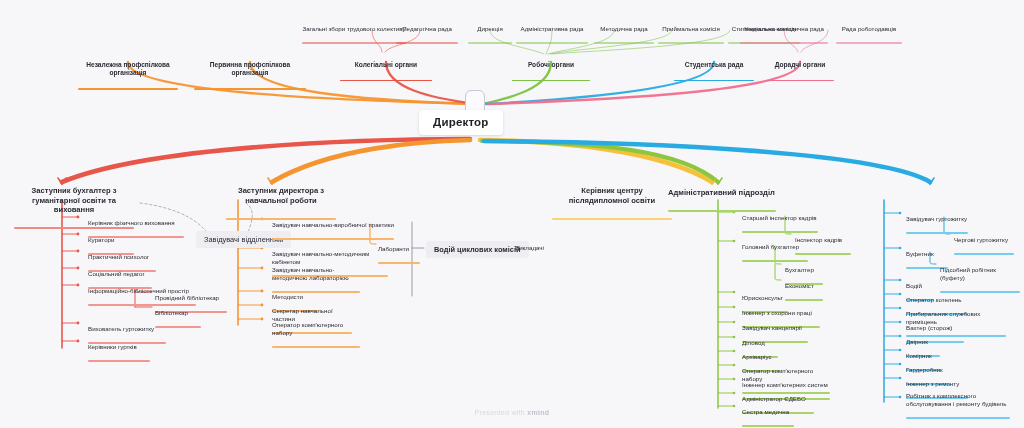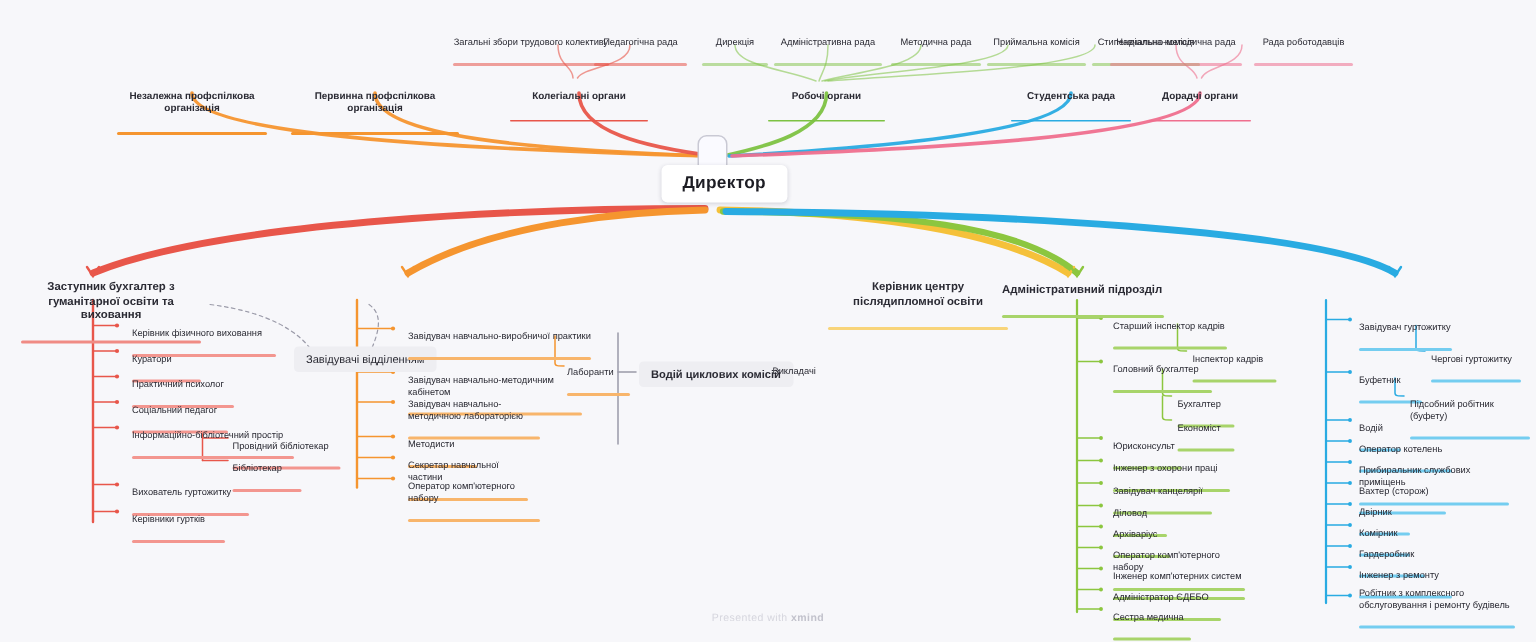--- a/index.html
+++ b/index.html
@@ -261,21 +261,21 @@
   <div class="node lvl2" style="left:674px;top:53px;width:80px;">
     <span class="txt">Студентська рада</span>
     <span class="ul" style="background:#29abe2;"></span>
   </div>
   <div class="node lvl2" style="left:766px;top:53px;width:68px;">
     <span class="txt">Дорадчі органи</span>
     <span class="ul" style="background:#ef6f8e;"></span>
   </div>
 
   <div class="rootbox" style="left:465px;top:90px;"></div>
-  <div class="root" style="left:441px;top:110px;">Директор</div>
+  <div class="root" style="left:419px;top:110px;">Директор</div>
 
   <div class="node lvl1" style="left:14px;top:177px;width:120px;">
     <span class="txt">Заступник бухгалтер з гуманітарної освіти та виховання</span>
     <span class="ul" style="background:#f08b84;height:2px;margin-top:3px;"></span>
   </div>
 
   <div class="pill" style="left:196px;top:231px;">Завідувачі відділенням</div>
 
   <div class="node item" style="left:88px;top:211px;width:96px;">
     <span class="txt">Керівник фізичного виховання</span>
@@ -307,20 +307,24 @@
   </div>
   <div class="node item" style="left:88px;top:317px;width:78px;">
     <span class="txt">Вихователь гуртожитку</span>
     <span class="ul" style="background:#f3968f;"></span>
   </div>
   <div class="node item" style="left:88px;top:335px;width:62px;">
     <span class="txt">Керівники гуртків</span>
     <span class="ul" style="background:#f3968f;"></span>
   </div>
 
+  <div class="node lvl1" style="left:226px;top:177px;width:110px;">
+    <span class="txt">Заступник директора з навчальної роботи</span>
+    <span class="ul" style="background:#f8b56b;height:2px;margin-top:3px;"></span>
+  </div>
 
   <div class="node item" style="left:272px;top:213px;width:122px;">
     <span class="txt">Завідувач навчально-виробничої практики</span>
     <span class="ul" style="background:#f8b56b;"></span>
   </div>
   <div class="node sub" style="left:378px;top:237px;width:42px;">
     <span class="txt">Лаборанти</span>
     <span class="ul" style="background:#f8b56b;"></span>
   </div>
   <div class="node item" style="left:272px;top:242px;width:116px;">

